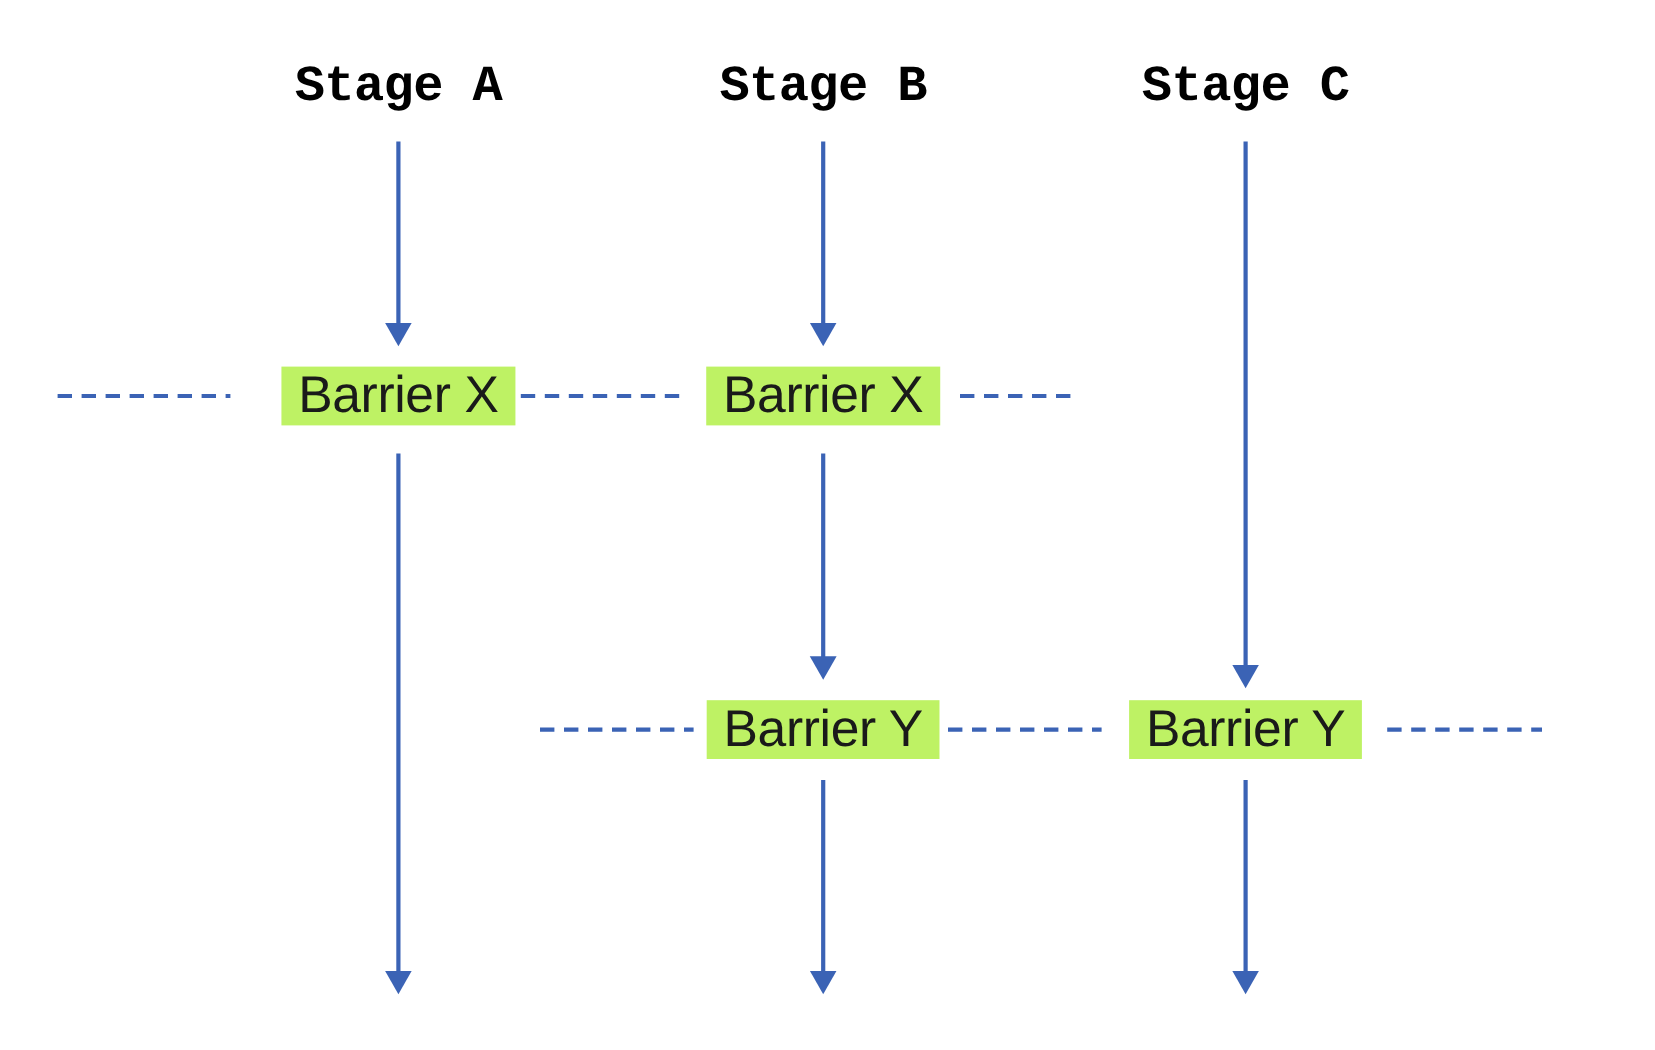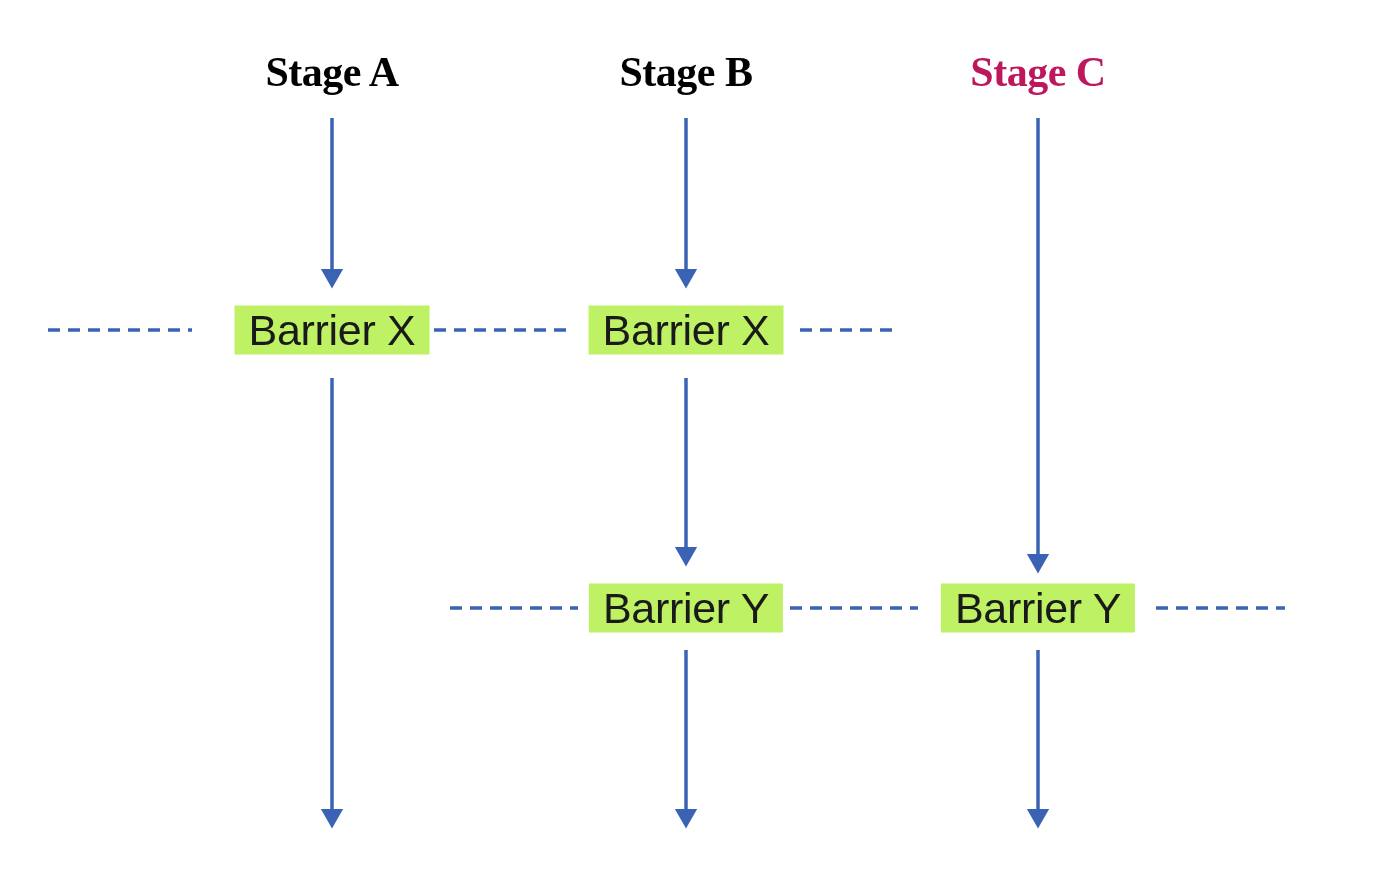--- a/index.html
+++ b/index.html
@@ -17,21 +17,21 @@
   }
   #diagram-svg {
     position: absolute;
     left: 0;
     top: 0;
     width: 1379px;
     height: 875px;
   }
   .stage-label {
     position: absolute;
-    font-family: Liberation Serif, serif;
+    font-family: Liberation Mono, monospace;
     font-weight: bold;
     font-size: 42px;
     color: #000000;
     white-space: nowrap;
     transform: translate(-50%, -50%);
     letter-spacing: -0.5px;
   }
   .barrier-label {
     position: absolute;
     font-family: "Liberation Sans", sans-serif;
@@ -71,21 +71,21 @@
         <line x1="800" y1="330" x2="893" y2="330" stroke="#3B63B5" stroke-width="3.5" stroke-dasharray="12 8" stroke-linecap="butt"></line>
         <line x1="450" y1="608" x2="578" y2="608" stroke="#3B63B5" stroke-width="3.5" stroke-dasharray="12 8" stroke-linecap="butt"></line>
         <line x1="790" y1="608" x2="918" y2="608" stroke="#3B63B5" stroke-width="3.5" stroke-dasharray="12 8" stroke-linecap="butt"></line>
         <line x1="1156" y1="608" x2="1285" y2="608" stroke="#3B63B5" stroke-width="3.5" stroke-dasharray="12 8" stroke-linecap="butt"></line>
       </g>
   </svg>
 
   <div id="stage-labels">
       <div class="stage-label" style="left: 332px; top: 72px; color: rgb(0, 0, 0);">Stage A</div>
       <div class="stage-label" style="left: 686px; top: 72px; color: rgb(0, 0, 0); text-align: center;">Stage B</div>
-      <div class="stage-label" style="left: 1038px; top: 72px; color: #be185d;">Stage C</div>
+      <div class="stage-label" style="left: 1038px; top: 72px; color: #000000;">Stage C</div>
     </div>
   <div id="barrier-labels">
       <div class="barrier-label" style="left: 332px; top: 330px; color: rgb(26, 26, 26);">Barrier X</div>
       <div class="barrier-label" style="left: 686px; top: 330px; color: rgb(26, 26, 26);">Barrier X</div>
       <div class="barrier-label" style="left: 686px; top: 608px; color: rgb(26, 26, 26);">Barrier Y</div>
       <div class="barrier-label" style="left: 1038px; top: 608px; color: rgb(26, 26, 26);">Barrier Y</div>
     </div>
 
 </div>
 

